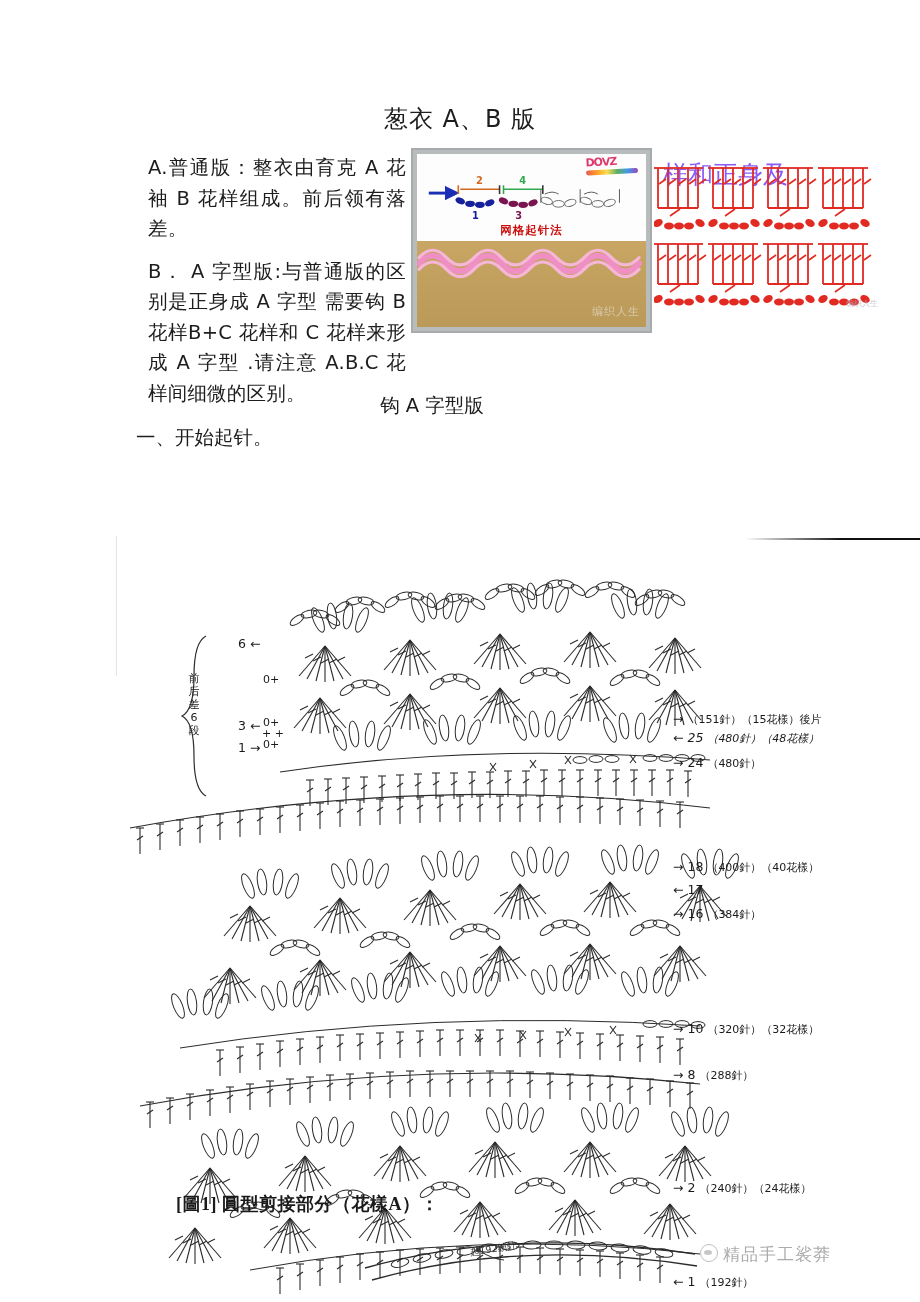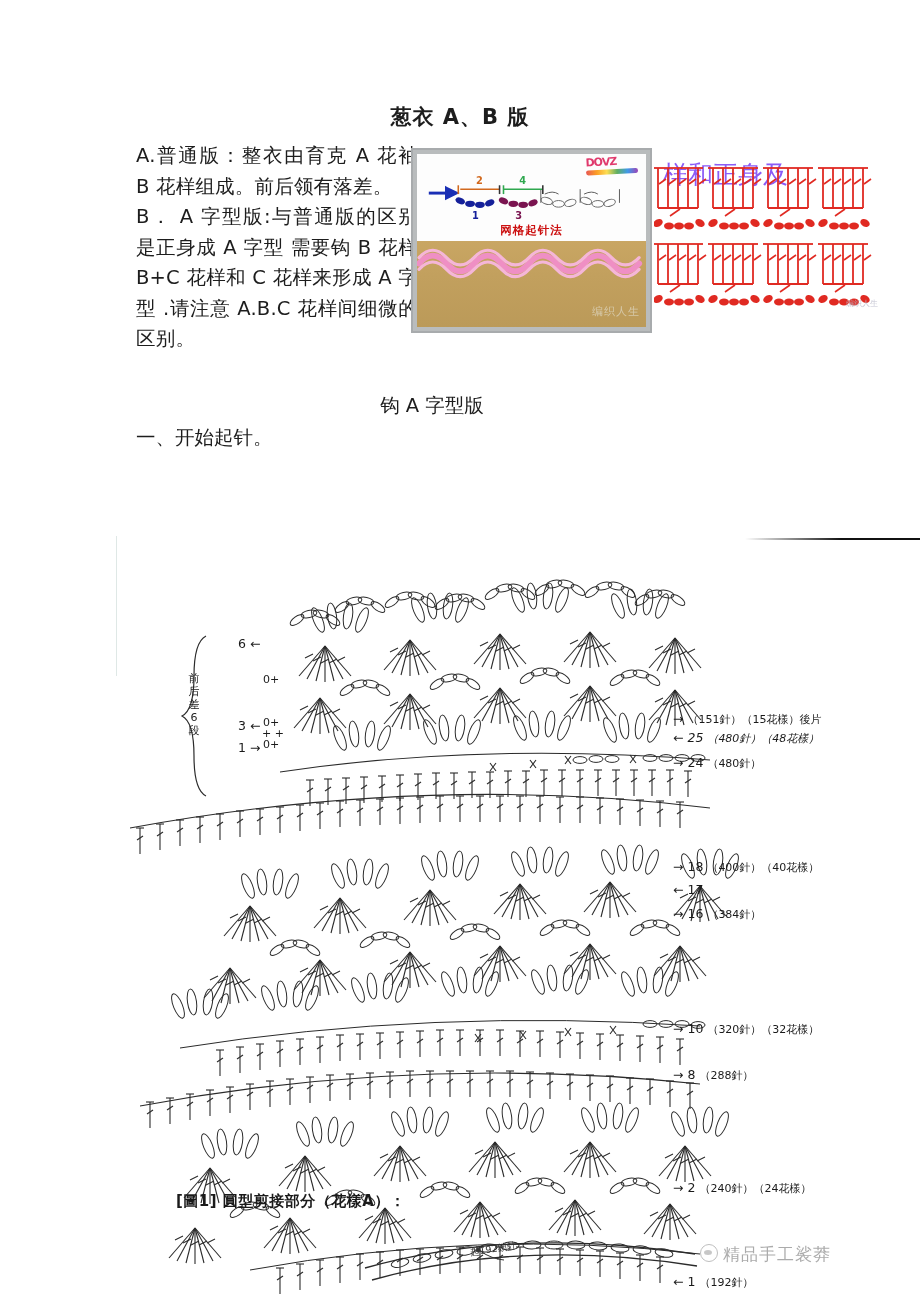--- a/index.html
+++ b/index.html
@@ -7,30 +7,30 @@
   body{
     width:920px;height:1302px;position:relative;overflow:hidden;
     font-family:"DejaVu Sans","Liberation Sans",sans-serif;
     color:#1a1a1a;
   }
   .page{position:absolute;left:0;top:0;width:920px;height:1302px;background:#fff;}
 
   
   .doc-title{
     position:absolute;left:0;top:103px;width:920px;text-align:center;
-    font-size:21px;font-weight:bold;letter-spacing:1px;color:#1d1d1d;
+    font-size:24px;font-weight:normal;letter-spacing:1px;color:#1d1d1d;
   }
 
   
   .desc-col{
     position:absolute;left:136px;top:141px;width:282px;
     font-size:19.5px;line-height:30.5px;color:#1d1d1d;
     letter-spacing:0.2px;
   }
-  .desc-col p{margin:0;}
+  .desc-col p{margin:12px;}
   .desc-col .just{text-align:justify;text-align-last:left;}
 
   
   .tr-text{
     position:absolute;left:663px;top:160px;
     font-size:25px;line-height:30.5px;color:#8b5cf6;white-space:nowrap;
   }
 
   
   .photo{
@@ -94,22 +94,23 @@
     position:absolute;font-size:12.5px;color:#1a1a1a;white-space:nowrap;
     font-family:"DejaVu Sans","Liberation Sans",sans-serif;
   }
   .rowlabel .arw{display:inline-block;margin-right:4px;}
   .rowlabel .sm{font-size:11px;}
 
   .leftmark{position:absolute;font-size:12.5px;color:#1a1a1a;white-space:nowrap;}
 
   .fig-caption{
     position:absolute;left:176px;top:1192px;
-    font-size:15px;font-weight:bold;color:#1a1a1a;letter-spacing:.5px;
+    font-size:18px;font-weight:bold;color:#1a1a1a;letter-spacing:.5px;
     white-space:nowrap;
+    font-family:Liberation Serif, serif;
   }
   .start-label{
     position:absolute;left:470px;top:1243px;font-size:9.5px;color:#333;
     transform:rotate(-9deg);white-space:nowrap;
   }
   .bottom-wm{
     position:absolute;left:700px;top:1243px;font-size:17px;color:#8f8f8f;
     white-space:nowrap;letter-spacing:1px;opacity:.75;
   }
   .wm-badge{

